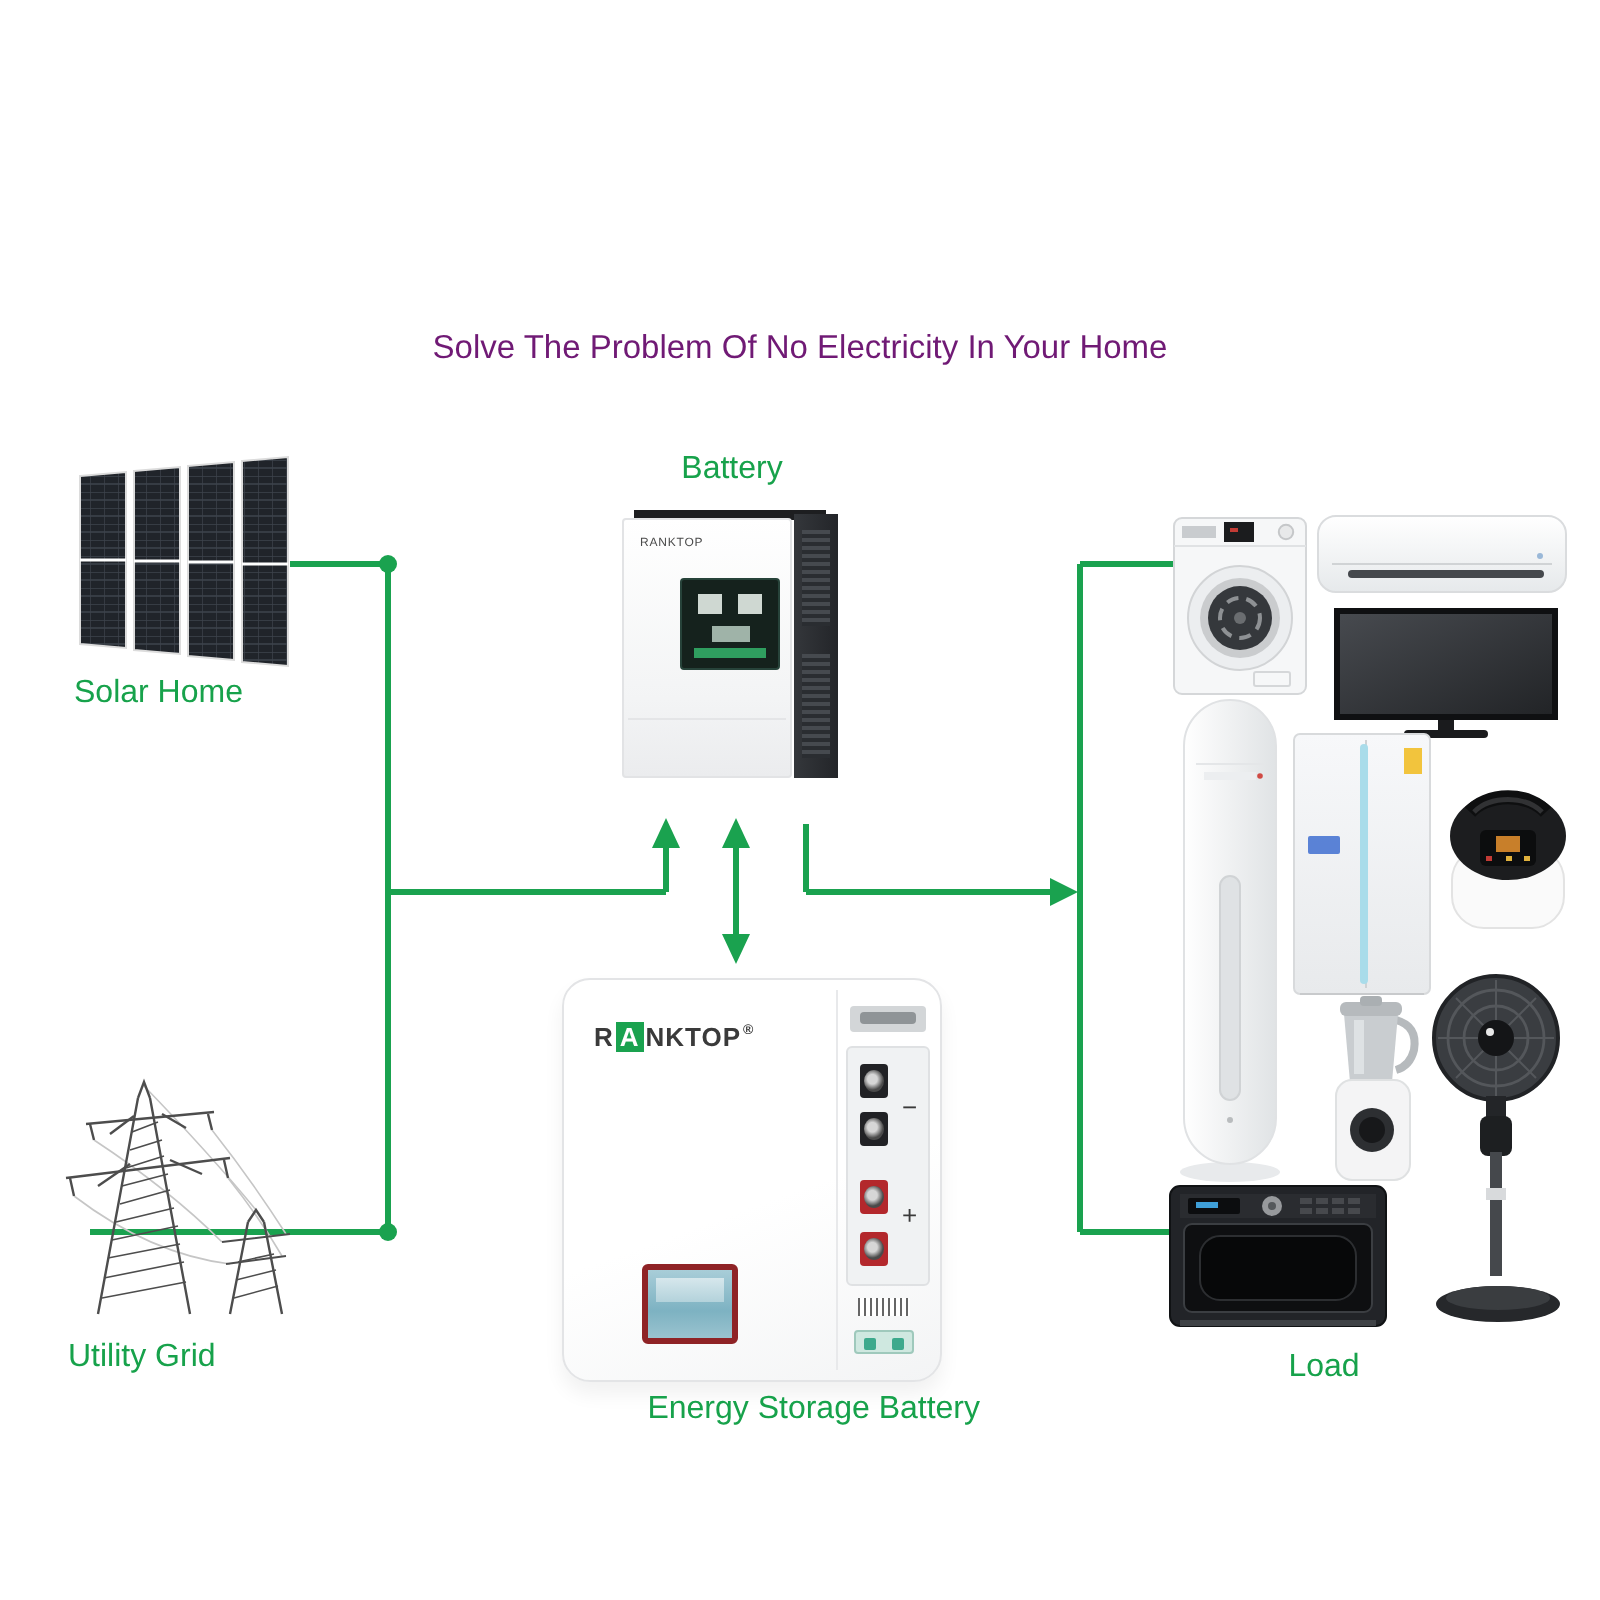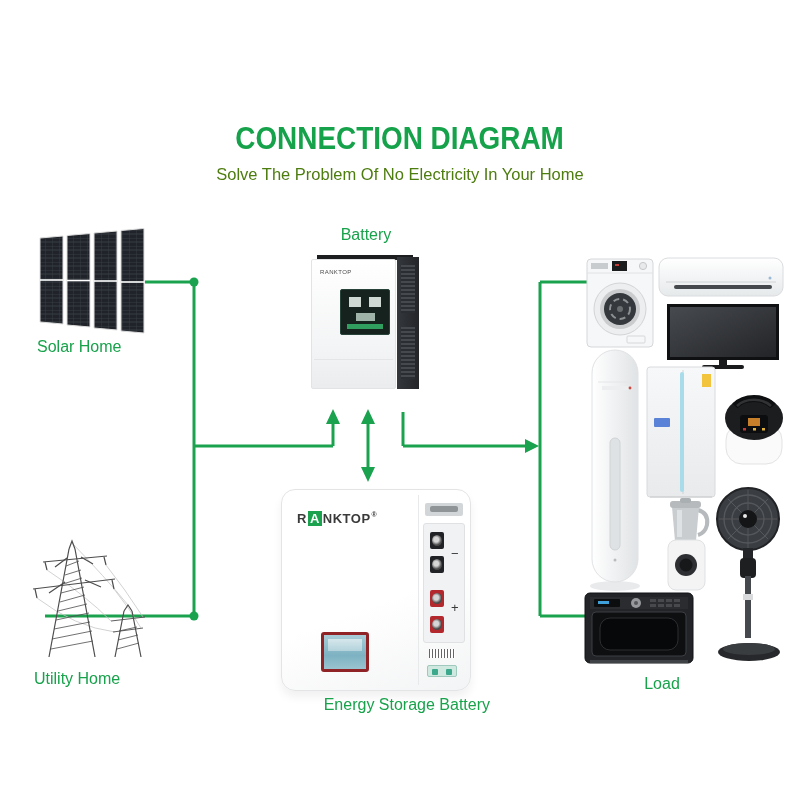--- a/index.html
+++ b/index.html
@@ -15,21 +15,21 @@
   .logo{position:absolute;left:30px;top:16px;font-size:41px;font-weight:500;
         letter-spacing:2px;color:var(--logo-dark);line-height:1.1;}
   .logo .a{display:inline-block;background:var(--green);color:#fff;padding:0 4px;margin:0 1px;}
   .logo .reg{font-size:14px;position:relative;top:-18px;margin-left:3px;font-weight:400;}
 
   
   .title{position:absolute;top:121px;left:0;width:800px;text-align:center;
          color:#16a24a;font-weight:800;font-size:31px;letter-spacing:0px;}
   .title span{display:inline-block;transform:scaleX(0.9);}
   .subtitle{position:absolute;top:165px;left:0;width:800px;text-align:center;
-            color:#4d7c0f;font-size:16.5px;}
+            color:#701a75;font-size:16.5px;}
 
   
   .nlabel{position:absolute;color:var(--green-text);font-size:16px;}
   .lab-solar{left:37px;top:338px;}
   .lab-inverter{left:310px;top:226px;width:112px;text-align:center;}
   .lab-utility{left:34px;top:670px;}
   .lab-battery{left:260px;top:696px;width:230px;text-align:right;}
   .lab-load{left:582px;top:675px;width:160px;text-align:center;}
 
   
@@ -91,21 +91,20 @@
             border:1px solid #9fc9bc;border-radius:2px;}
   .bat-conn i{position:absolute;top:3px;width:6px;height:6px;background:#3da98c;border-radius:1px;}
   .bat-conn i.c1{left:4px}.bat-conn i.c2{left:18px}
 </style>
 </head>
 <body>
 
 <div id="stage">
 
 
-  <div class="title"><span>CONNECTION DIAGRAM</span></div>
   <div class="subtitle">Solve The Problem Of No Electricity In Your Home</div>
 
   <svg class="abs" style="left:0;top:0" width="800" height="800" viewBox="0 0 800 800">
     <g stroke="#1aa24f" stroke-width="3" fill="none">
       <line x1="145" y1="282" x2="194" y2="282"></line>
       <line x1="194" y1="282" x2="194" y2="616"></line>
       <line x1="45" y1="616" x2="194" y2="616"></line>
       <line x1="194" y1="446" x2="333" y2="446"></line>
       <line x1="333" y1="446" x2="333" y2="422"></line>
       <line x1="368" y1="422" x2="368" y2="469"></line>
@@ -222,21 +221,21 @@
       <path d="M30 25 l2 8 M89 20 l2 8 M20 52 l2 9 M97 43 l2 9"></path>
       <path d="M100 120 L109 74 M126 120 L117 74"></path>
       <path d="M109 74 L113 68 L117 74"></path>
       <path d="M96 84 L130 80 M98 95 L128 91" stroke-width="0.9"></path>
     </g>
     <g stroke="#4d4d4d" stroke-width="0.8" fill="none">
       <path d="M36 112 L78 104 M37 102 L77 94 M39 92 L75 85 M41 83 L74 76 M43 74 L72 67 M45 65 L70 58 M46 56 L69 50 M48 47 L67 41 M50 38 L66 33 M51 29 L64 24"></path>
       <path d="M102 112 L124 106 M103 103 L123 98 M104 94 L122 90"></path>
     </g>
   </svg>
-  <div class="nlabel lab-utility">Utility Home</div>
+  <div class="nlabel lab-utility">Utility Grid</div>
 
   <svg class="dev" style="left:586px;top:256px" width="70" height="94" viewBox="0 0 70 94">
     <rect x="1" y="3" width="66" height="88" rx="4" fill="#f6f7f8" stroke="#d5d7d9"></rect>
     <line x1="1" y1="17" x2="67" y2="17" stroke="#e0e2e4"></line>
     <rect x="5" y="7" width="17" height="6" fill="#c9cccf"></rect>
     <rect x="26" y="5" width="15" height="10" fill="#1b1c1e"></rect>
     <rect x="29" y="8" width="4" height="2" fill="#c23b35"></rect>
     <circle cx="57" cy="10" r="3.6" fill="#e8e9ea" stroke="#c5c7c9"></circle>
     <circle cx="34" cy="53" r="26" fill="#eceef0" stroke="#d2d4d6"></circle>
     <circle cx="34" cy="53" r="20" fill="#caccce"></circle>

